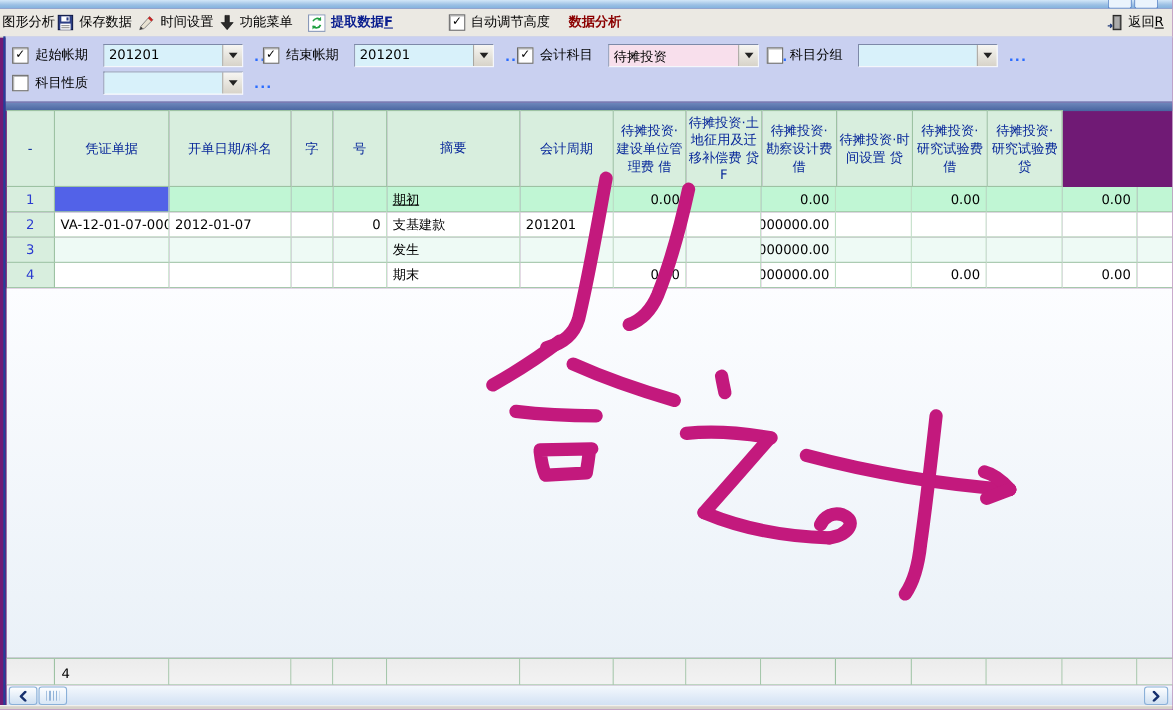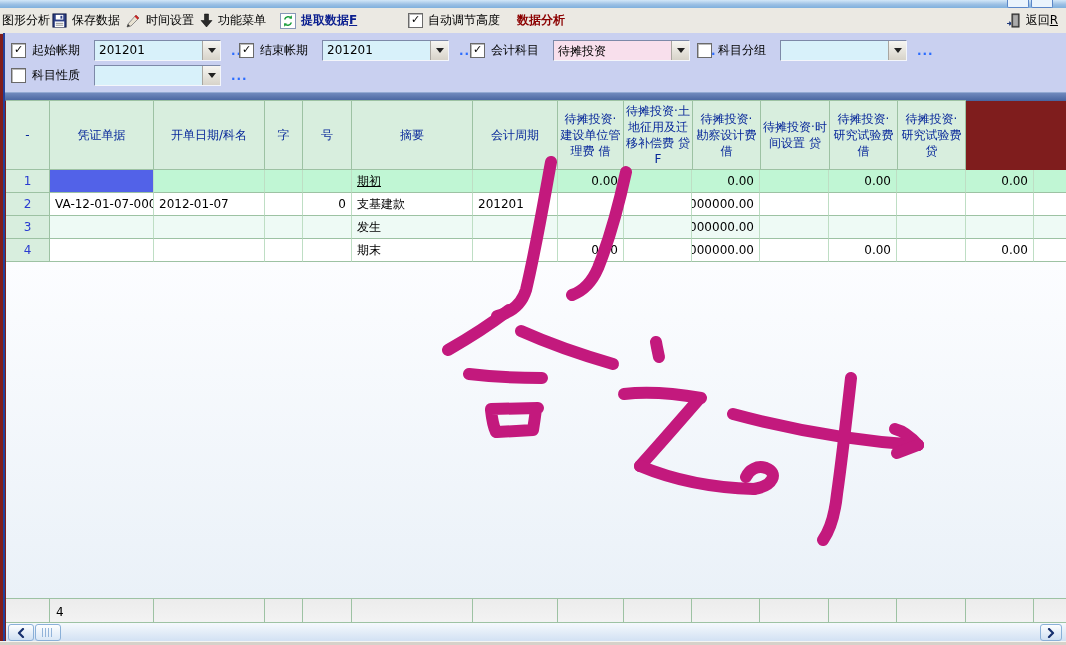--- a/index.html
+++ b/index.html
@@ -1,16 +1,16 @@
 <!DOCTYPE html>
 <html><head>
 <meta charset="utf-8">
 <style>
   html,body{margin:0;padding:0;background:#fff}
-  .frame{position:relative;width:1066px;height:645px;overflow:hidden;background:#7f1d1d;
+  .frame{position:relative;width:1066px;height:645px;overflow:hidden;background:#701a75;
          font-family:"DejaVu Sans","Liberation Sans",sans-serif;font-size:12px;color:#000}
   
   .titlebar{position:absolute;left:0;top:0;width:1066px;height:8px;
             background:linear-gradient(180deg,#d3e7f8,#9cc0e4 55%,#7fb0dd)}
   .winbtn{position:absolute;top:0;height:7px;width:20px;background:#eaf4fd;
           border:1px solid #5a86c8;border-top:none;border-radius:0 0 2px 2px}
   
   .toolbar{position:absolute;left:0;top:8px;width:1066px;height:25px;background:#ebe9e3;
            border-bottom:1px solid #dcd9d1}
   .tgroup{position:absolute;top:0;height:25px;display:flex;align-items:center;gap:5px;white-space:nowrap}
@@ -206,21 +206,21 @@
   <div class="divider"></div>
   <div class="leftline"></div>
 
   <div class="grid">
     <div class="hrow" id="ghead">
         <div class="hcell" style="width: 44px;">-</div>
         <div class="hcell" style="width: 104px;">凭证单据</div>
         <div class="hcell" style="width: 111px;">开单日期/科名</div>
         <div class="hcell" style="width: 38px;">字</div>
         <div class="hcell" style="width: 49px;">号</div>
-        <div class="hcell" style="width: 121px;">摘要</div>
+        <div class="hcell" style="width: 121px; font-family: Liberation Mono, monospace;">摘要</div>
         <div class="hcell" style="width: 85px;">会计周期</div>
         <div class="hcell" style="width: 66px;">待摊投资·建设单位管理费 借</div>
         <div class="hcell" style="width: 69px;">待摊投资·土地征用及迁移补偿费 贷F</div>
         <div class="hcell" style="width: 68px;">待摊投资·勘察设计费 借</div>
         <div class="hcell" style="width: 69px;">待摊投资·时间设置 贷</div>
         <div class="hcell" style="width: 68px;">待摊投资·研究试验费 借</div>
         <div class="hcell" style="width: 68px;">待摊投资·研究试验费 贷</div>
       </div>
     <div id="gbody">
         <div class="drow">

